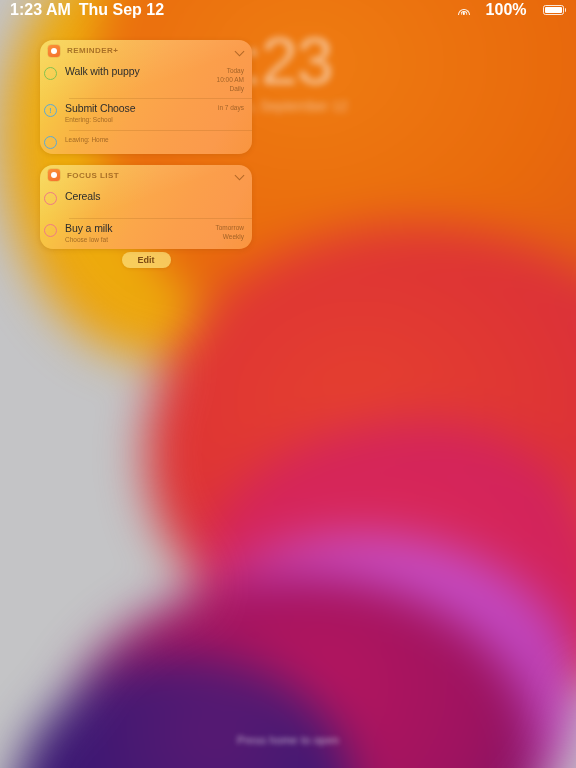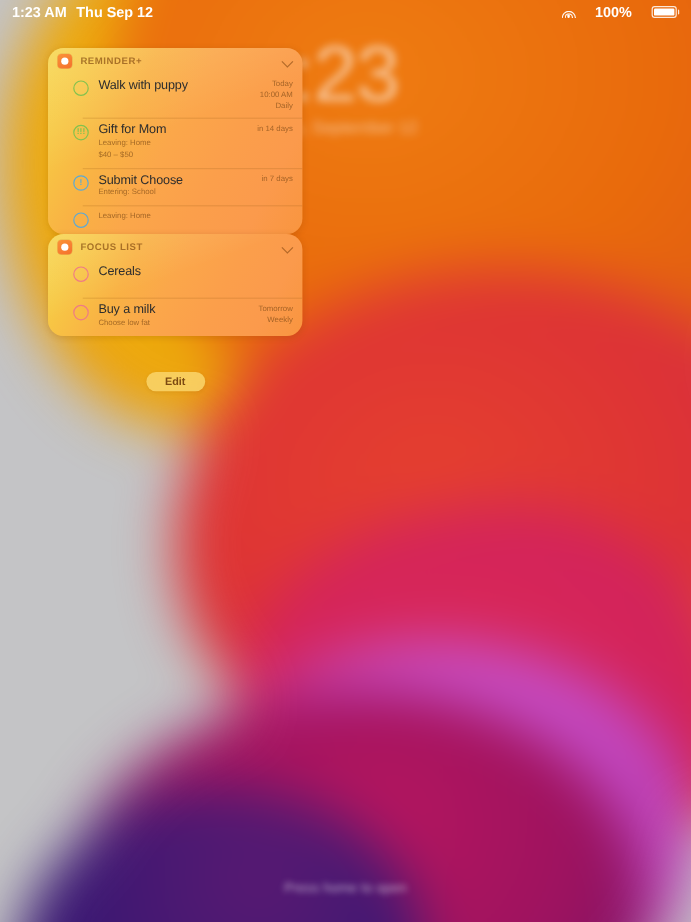--- a/index.html
+++ b/index.html
@@ -67,21 +67,21 @@
     text-align:center; color:rgba(255,255,255,.55);
     filter:blur(3.5px); pointer-events:none;
   }
   #lockclock .time { font-size:66px; font-weight:300; letter-spacing:-1px; line-height:1.0; }
   #lockclock .date { font-size:14px; font-weight:400; margin-top:4px; }
 
   
   #statusbar {
     position:absolute; top:0; left:0; right:0; height:20px;
     display:flex; align-items:center; justify-content:space-between;
-    padding:0 10px; color:#fff; font-size:12px; font-weight:bold;
+    padding:0 10px; color:#fff; font-size:16px; font-weight:bold;
     z-index:50;
   }
   #statusbar .left { display:flex; gap:8px; align-items:center; }
   #statusbar .right { display:flex; gap:16px; align-items:center; }
   .wifi-icon { display:inline-block; width:12px; height:9px; position:relative; }
   .wifi-icon i {
     position:absolute; left:50%; bottom:0; transform:translateX(-50%);
     border:1.4px solid #fff; border-bottom:none; border-radius:50% 50% 0 0 / 100% 100% 0 0;
   }
   .wifi-icon i:nth-child(1){ width:12px; height:6px; opacity:.95; }
@@ -105,21 +105,21 @@
     border-radius:13px; overflow:hidden;
     box-shadow:0 1px 5px rgba(120,60,0,.18);
     background:linear-gradient(118deg,#f6d548 0%,#f7c844 14%,#f9b244 32%,#fba74a 48%,#fb9f4b 66%,#fb9a4c 84%,#f9953f 100%);
     position:relative;
   }
   .widget-card::before{
     content:""; position:absolute; inset:0;
     background:linear-gradient(160deg, rgba(255,255,255,.16) 0%, rgba(255,255,255,0) 45%);
     pointer-events:none;
   }
-  #widget-2 { margin-top:0; }
+  #widget-2 { margin-top:11px; }
 
   .widget-header {
     display:flex; align-items:center; height:21px;
     padding:0 8px 0 8px; position:relative;
   }
   .app-icon {
     width:12px; height:12px; border-radius:3.2px;
     background:linear-gradient(150deg,#fb9338 0%,#f4702c 100%);
     display:flex; align-items:center; justify-content:center;
     flex:none; box-shadow:0 0 0 .5px rgba(180,80,20,.25);
@@ -141,21 +141,21 @@
   .chevron::before{
     content:""; position:absolute; left:0; top:1px;
     width:6px; height:6px;
     border-right:1.3px solid rgba(120,62,10,.55);
     border-bottom:1.3px solid rgba(120,62,10,.55);
     transform:rotate(45deg);
   }
 
   .rem-item {
     display:flex; align-items:flex-start;
-    padding:5px 8px 5px 21px; position:relative; min-height:21px;
+    padding:5px 8px 5px 4px; position:relative; min-height:21px;
   }
   .rem-item + .rem-item::before,
   .rem-item.has-divider::before {
     content:""; position:absolute; left:29px; right:0; top:0; height:.5px;
     background:rgba(150,90,20,.2);
   }
   .circle {
     width:13px; height:13px; border-radius:50%; flex:none;
     border:1.2px solid #8cc152; margin-top:1px; margin-right:8px;
     display:flex; align-items:center; justify-content:center;
@@ -171,21 +171,21 @@
   .rem-sub {
     font-size:6.5px; color:rgba(120,70,20,.66); line-height:1.35; margin-top:1px;
   }
   .rem-meta {
     margin-left:6px; text-align:right; flex:none;
     font-size:6.5px; color:rgba(120,70,20,.66); line-height:1.35;
     padding-top:1px;
   }
 
   
-  #edit-row { text-align:center; margin-top:28px; }
+  #edit-row { text-align:center; margin-top:0; }
   #edit-button {
     display:inline-block; padding:3px 16px; border-radius:10px;
     background:rgba(250,215,110,.82);
     color:#7c4a12; font-size:9px; font-weight:600;
     border:none; cursor:pointer;
     box-shadow:0 1px 3px rgba(120,60,0,.12);
   }
 
   
   #bottom-hint {
@@ -253,31 +253,20 @@
       <span class="rem-body">
         <span class="rem-title" style="display:block">Walk with puppy</span>
       </span>
       <span class="rem-meta">
         <span style="display:block">Today</span>
         <span style="display:block">10:00 AM</span>
         <span style="display:block">Daily</span>
       </span>
     </div>
 
-    <div class="rem-item">
-      <span class="circle green">!!!</span>
-      <span class="rem-body">
-        <span class="rem-title" style="display:block">Gift for Mom</span>
-        <span class="rem-sub" style="display:block">Leaving: Home</span>
-        <span class="rem-sub" style="display:block">$40 – $50</span>
-      </span>
-      <span class="rem-meta">
-        <span style="display:block">in 14 days</span>
-      </span>
-    </div>
 
     <div class="rem-item">
       <span class="circle blue">!</span>
       <span class="rem-body">
         <span class="rem-title" style="display:block">Submit Choose</span>
         <span class="rem-sub" style="display:block">Entering: School</span>
       </span>
       <span class="rem-meta">
         <span style="display:block">in 7 days</span>
       </span>

